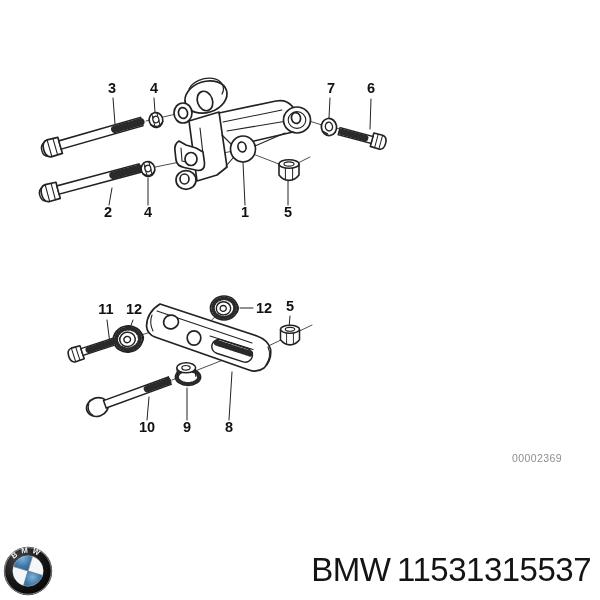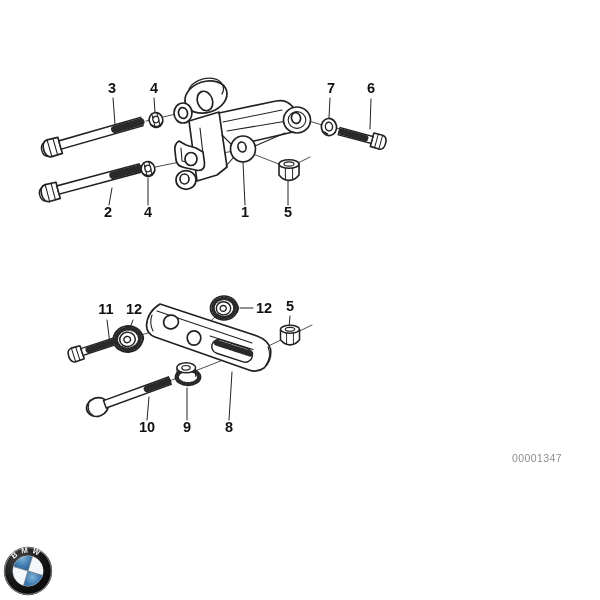--- a/index.html
+++ b/index.html
@@ -241,21 +241,21 @@
       <text class="co" x="134" y="314">12</text>
       <text class="co" x="264" y="313">12</text>
       <text class="co" x="290" y="311">5</text>
       <text class="co" x="147" y="432">10</text>
       <text class="co" x="187" y="432">9</text>
       <text class="co" x="229" y="432">8</text>
     </g>
   </g>
 </svg>
 
-<div class="watermark">00001347</div>
+<div class="watermark">00002369</div>
 
 <svg class="footer-logo" viewBox="0 0 48 48">
   <defs>
     <radialGradient id="ringG" cx="35%" cy="30%" r="80%">
       <stop offset="0%" stop-color="#4a4a4a"></stop>
       <stop offset="55%" stop-color="#161616"></stop>
       <stop offset="100%" stop-color="#050505"></stop>
     </radialGradient>
     <radialGradient id="blueG" cx="40%" cy="30%" r="90%">
       <stop offset="0%" stop-color="#7fb2d6"></stop>
@@ -272,14 +272,17 @@
     <path d="M24,24 L38.4,24 A14.4,14.4 0 0 0 24,9.6 Z" fill="#f4f7fa"></path>
     <path d="M24,24 L9.6,24 A14.4,14.4 0 0 0 24,38.4 Z" fill="#f4f7fa"></path>
     <path d="M24,24 L24,38.4 A14.4,14.4 0 0 0 38.4,24 Z" fill="url(#blueG)"></path>
     <path d="M24,9.6 L24,38.4 M9.6,24 L38.4,24" stroke="#6b7680" stroke-width="0.7" fill="none"></path>
   </g>
   <text font-size="7.5" font-family="Liberation Sans, sans-serif" font-weight="bold" fill="#f2f2f2" letter-spacing="3.5">
     <textPath href="#logoArc" startOffset="22%">BMW</textPath>
   </text>
 </svg>
 
-
+<div class="partno">
+  <span class="brand">BMW</span><span>11531315537</span>
 </div>
 
+</div>
+
 </body></html>

